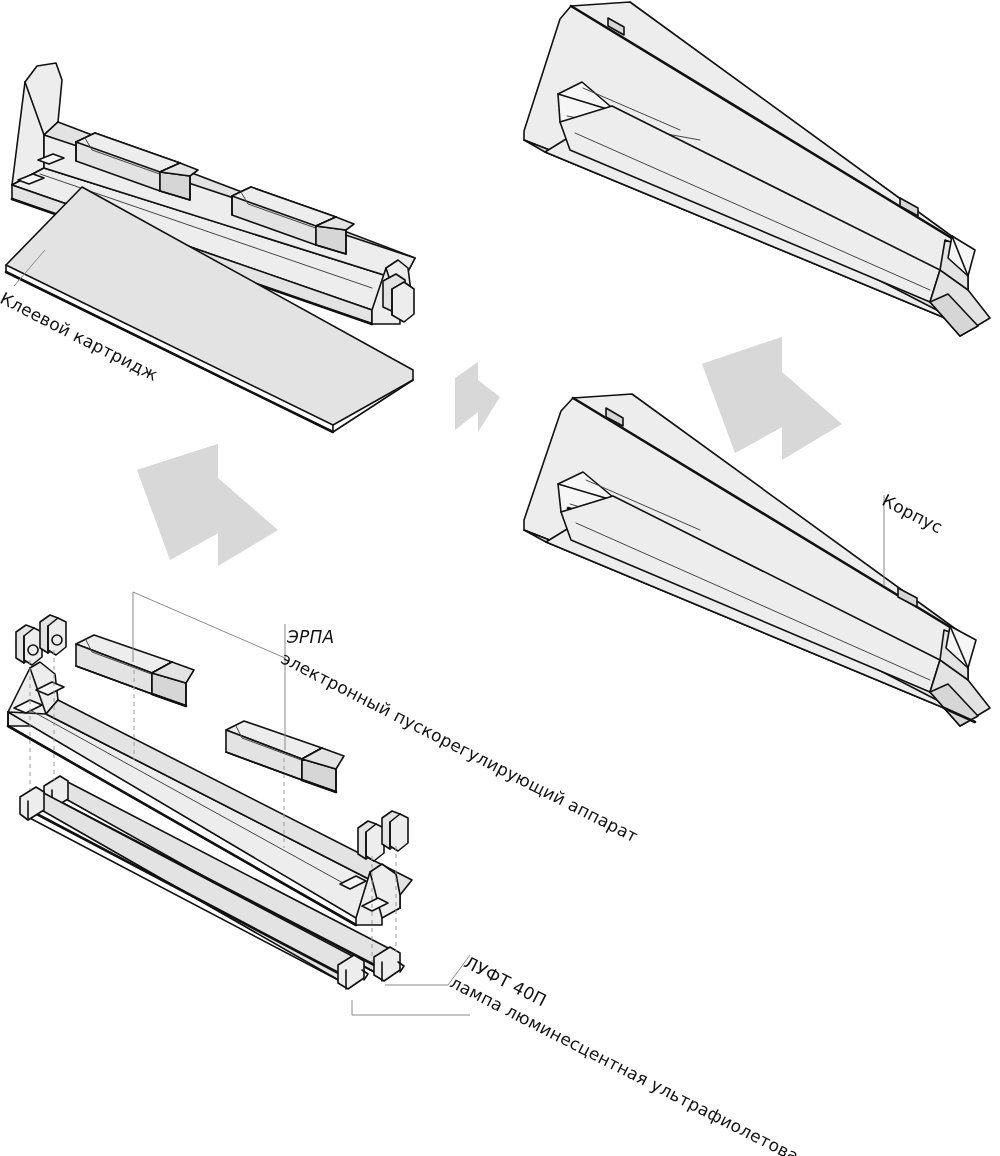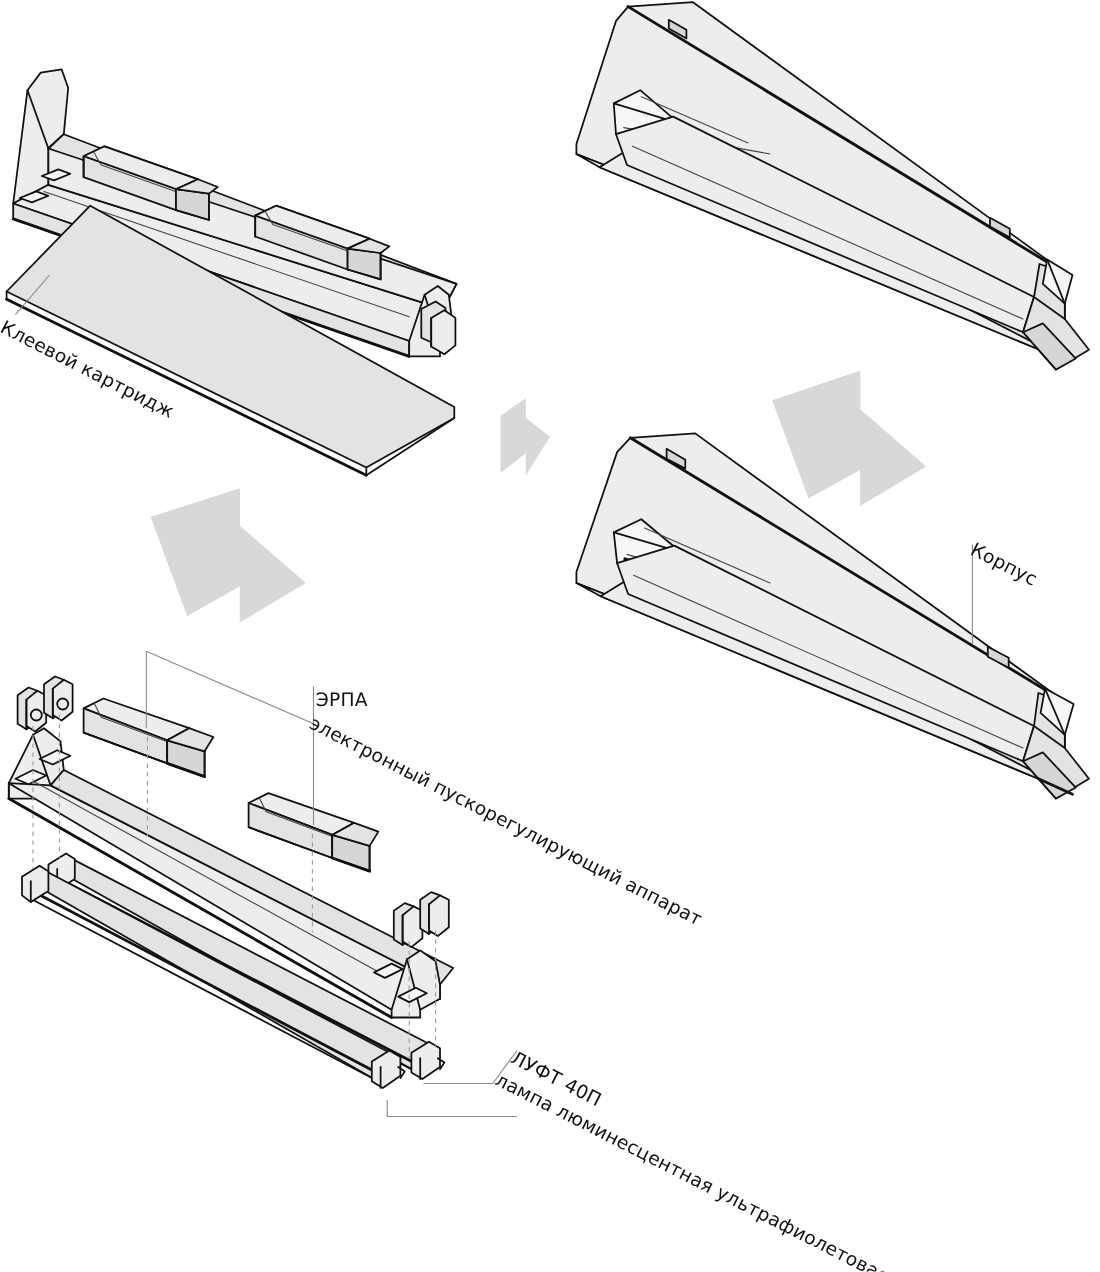--- a/index.html
+++ b/index.html
@@ -279,21 +279,21 @@
     <path class="lead" d="M385,985 L448,985"></path>
     <path class="lead" d="M448,985 L470,955"></path>
     <path class="lead" d="M352,1000 L352,1015 L470,1015"></path>
   </g>
 </svg>
 
 <div class="lbl" style="left:6px; top:288px; font-size:17px; transform:rotate(27deg);">Клеевой картридж</div>
 
 <div class="lbl" style="left:888px; top:490px; font-size:17px; transform:rotate(27deg);">Корпус</div>
 
-<div class="lbl" style="left:287px; top:627px; font-size:17px;">ЭРПА</div>
+<div class="lbl" style="left:287px; top:627px; font-size:17px;font-style:italic;">ЭРПА</div>
 
 <div class="lbl" style="left:287px; top:648px; font-size:17px; transform:rotate(27deg);">электронный пускорегулирующий аппарат</div>
 
 <div class="lbl" style="left:470px; top:952px; font-size:17px; transform:rotate(27deg);">ЛУФТ 40П</div>
 
 <div class="lbl" style="left:456px; top:972px; font-size:17px; transform:rotate(27deg);">лампа люминесцентная ультрафиолетовая</div>
 
 </div>
 
 </body></html>

